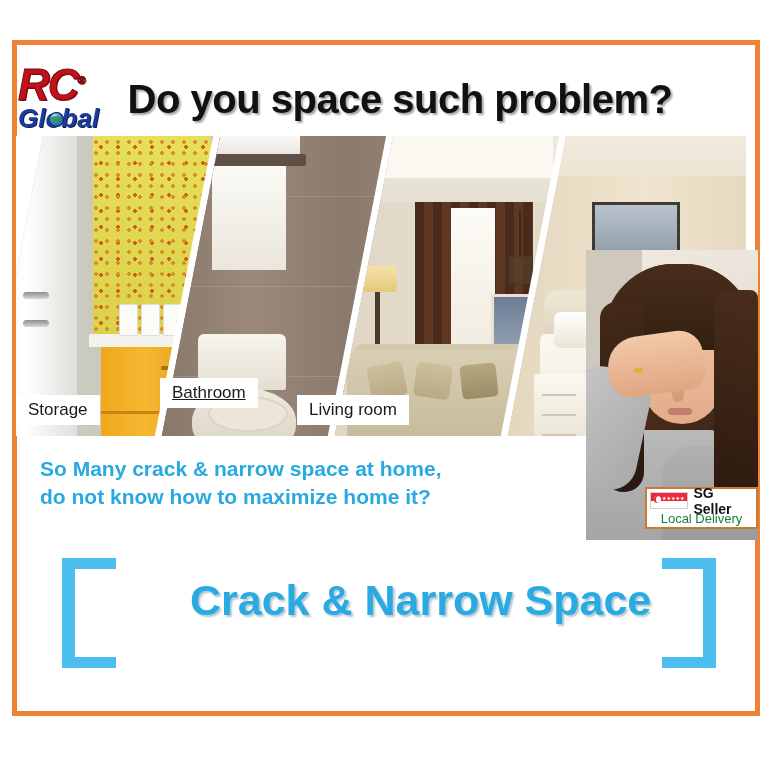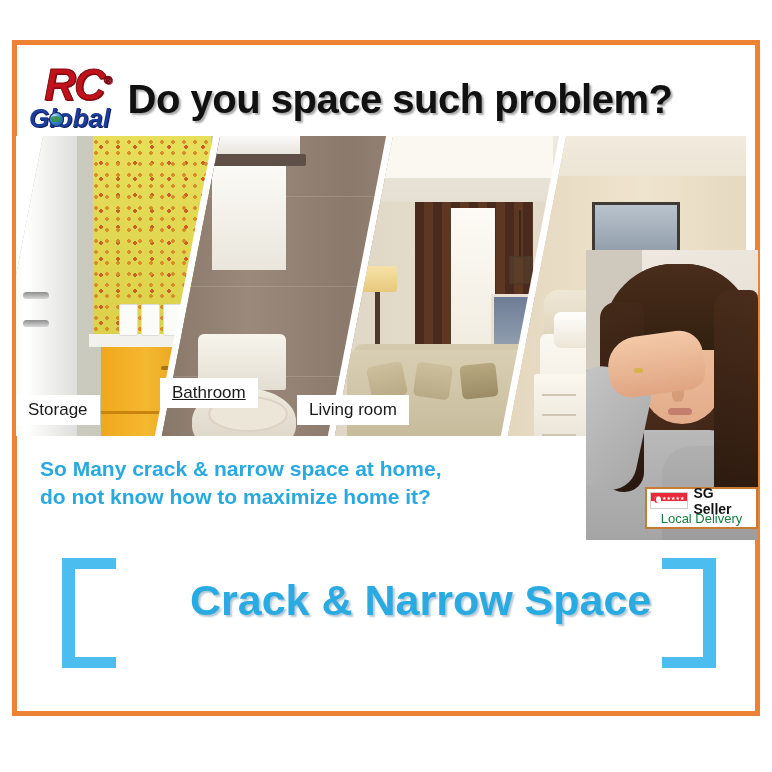--- a/index.html
+++ b/index.html
@@ -10,21 +10,21 @@
   }
   .canvas{position:relative;width:772px;height:772px;background:#fff;}
 
   
   .frame{
     position:absolute;left:12px;top:40px;width:748px;height:676px;
     border:5px solid #ED8234;box-sizing:border-box;background:transparent;
   }
 
   
-  .logo{position:absolute;left:18px;top:58px;width:92px;height:78px;z-index:6;text-align:right;}
+  .logo{position:absolute;left:18px;top:58px;width:92px;height:78px;z-index:6;}
   .logo-rc{
     font-family:"Liberation Sans", sans-serif;
     font-weight:bold;font-style:italic;font-size:44px;line-height:44px;
     color:#C1121C;letter-spacing:-2px;
     -webkit-text-stroke:1px #7d0a10;
     text-shadow:1px 1px 0 #8d0d12;
   }
   .logo-reg{font-size:11px;vertical-align:super;color:#C1121C;font-style:normal;}
   .logo-global{
     position:relative;

